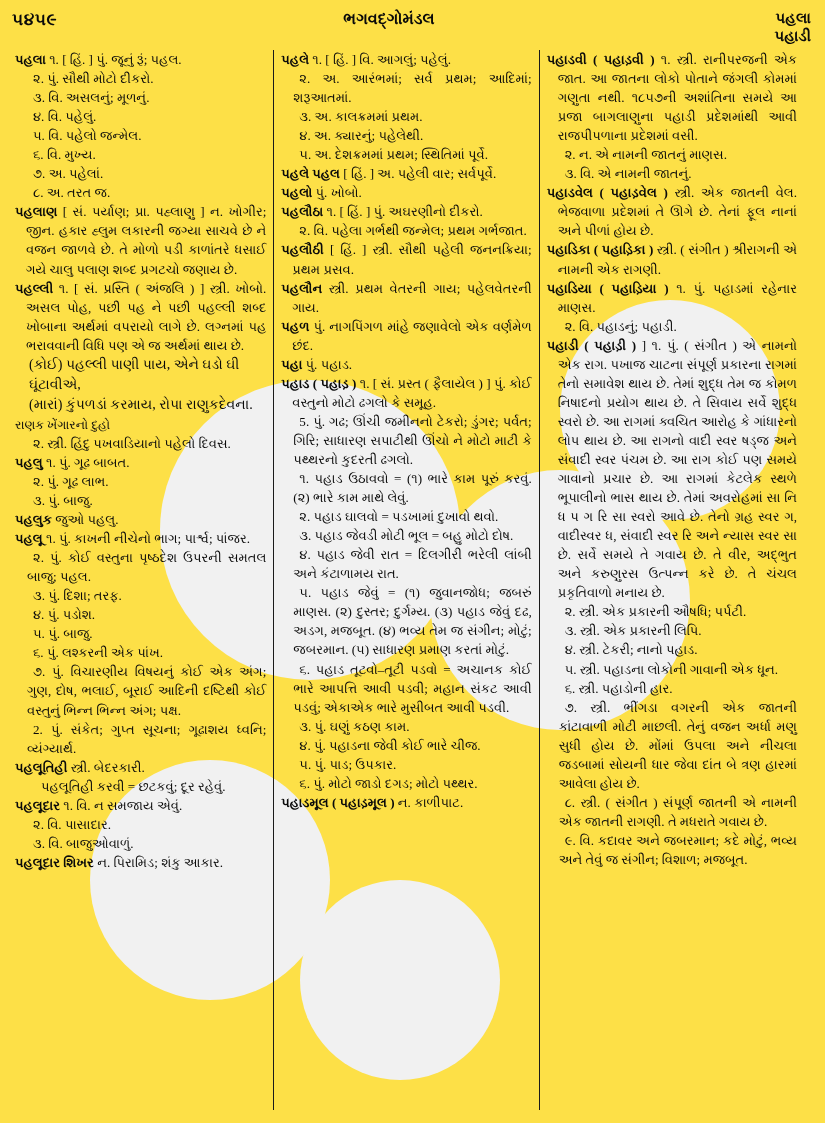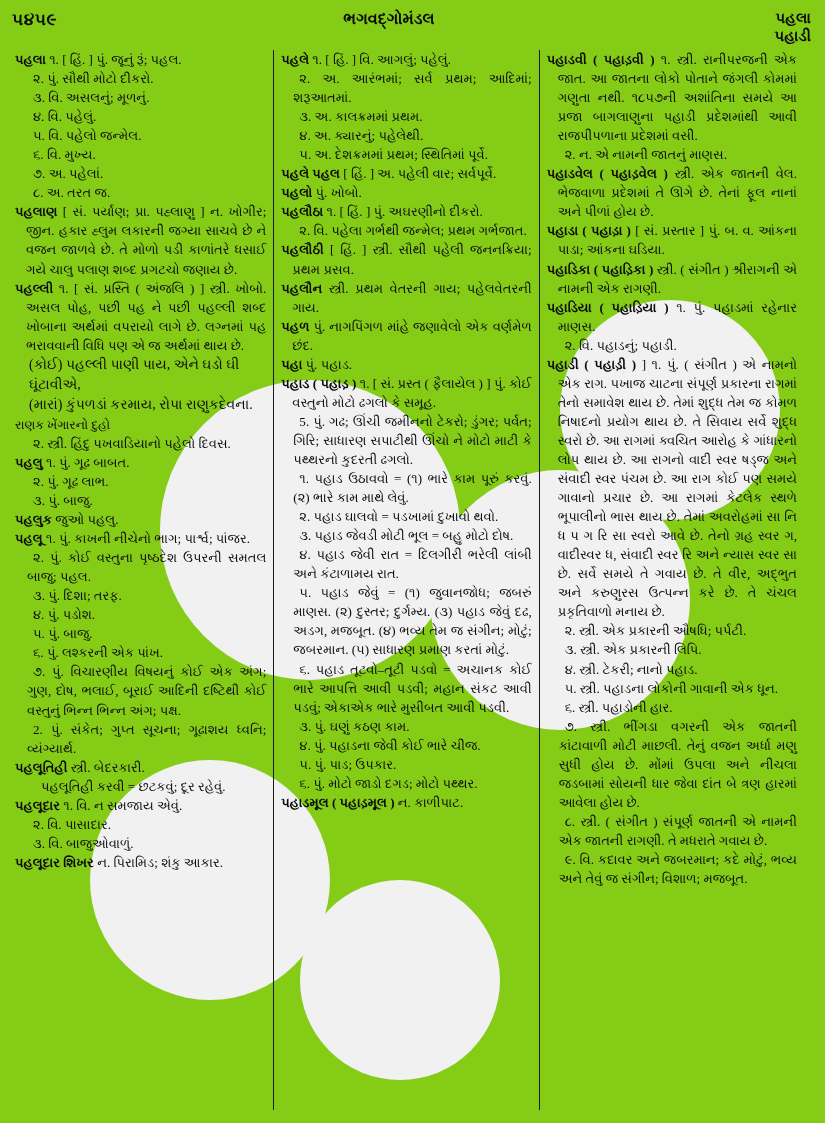--- a/index.html
+++ b/index.html
@@ -8,21 +8,21 @@
     background: #ffffff;
   }
   body {
     font-family: "Liberation Serif", "DejaVu Serif", serif;
     color: #0a0a0a;
   }
   .page {
     position: relative;
     width: 825px;
     height: 1123px;
-    background: #84cc16;
+    background: #fde047;
     overflow: hidden;
     box-sizing: border-box;
   }
   
   .watermark {
     position: absolute;
     border-radius: 50%;
     background: #f1f1f1;
     pointer-events: none;
     z-index: 0;
@@ -202,22 +202,22 @@
           <p class="sense">૬. પહાડ તૂટવો–તૂટી પડવો = અચાનક કોઈ ભારે આપત્તિ આવી પડવી; મહાન સંકટ આવી પડવું; એકાએક ભારે મુસીબત આવી પડવી.</p>
           <p class="sense">૩. પું. ઘણું કઠણ કામ.</p>
           <p class="sense">૪. પું. પહાડના જેવી કોઈ ભારે ચીજ.</p>
           <p class="sense">૫. પું. પાડ; ઉપકાર.</p>
           <p class="sense">૬. પું. મોટો જાડો દગડ; મોટો પથ્થર.</p>
           <p class="head-line"><span class="headword">પહાડમૂલ ( પહાડ઼મૂલ )</span><span class="gloss"> ન. કાળીપાટ.</span></p>
         </div>
       <div class="col c3" id="col-2">
           <p class="head-line"><span class="headword">પહાડવી ( પહાડ઼વી )</span><span class="gloss"> ૧. સ્ત્રી. રાનીપરજની એક જાત. આ જાતના લોકો પોતાને જંગલી કોમમાં ગણુતા નથી. ૧૮૫૭ની અશાંતિના સમયે આ પ્રજા બાગલાણુના પહાડી પ્રદેશમાંથી આવી રાજપીપળાના પ્રદેશમાં વસી.</span></p>
           <p class="sense">૨. ન. એ નામની જાતનું માણસ.</p>
+          <p class="sense">૩. વિ. એ નામની જાતનું.</p>
           <p class="head-line"><span class="headword">પહાડવેલ ( પહાડ઼વેલ )</span><span class="gloss"> સ્ત્રી. એક જાતની વેલ. ભેજવાળા પ્રદેશમાં તે ઊગે છે. તેનાં ફૂલ નાનાં અને પીળાં હોય છે.</span></p>
-          <p class="head-line"><span class="headword">પહાડા ( પહાડ઼ા )</span><span class="gloss"> [ સં. પ્રસ્તાર ] પું. બ. વ. આંકના પાડા; આંકના ઘડિયા.</span></p>
           <p class="head-line"><span class="headword">પહાડિકા ( પહાડ઼િકા )</span><span class="gloss"> સ્ત્રી. ( સંગીત ) શ્રીરાગની એ નામની એક રાગણી.</span></p>
           <p class="head-line"><span class="headword">પહાડિયા ( પહાડ઼િયા )</span><span class="gloss"> ૧. પું. પહાડમાં રહેનાર માણસ.</span></p>
           <p class="sense">૨. વિ. પહાડનું; પહાડી.</p>
           <p class="head-line"><span class="headword">પહાડી ( પહાડ઼ી )</span><span class="gloss"> ] ૧. પું. ( સંગીત ) એ નામનો એક રાગ. પખાજ ચાટના સંપૂર્ણ પ્રકારના રાગમાં તેનો સમાવેશ થાય છે. તેમાં શુદ્ધ તેમ જ કોમળ નિષાદનો પ્રયોગ થાય છે. તે સિવાય સર્વે શુદ્ધ સ્વરો છે. આ રાગમાં ક્વચિત આરોહ કે ગાંધારનો લોપ થાય છે. આ રાગનો વાદી સ્વર ષડ્જ અને સંવાદી સ્વર પંચમ છે. આ રાગ કોઈ પણ સમયે ગાવાનો પ્રચાર છે. આ રાગમાં કેટલેક સ્થળે ભૂપાલીનો ભાસ થાય છે. તેમાં અવરોહમાં સા નિ ધ પ ગ રિ સા સ્વરો આવે છે. તેનો ગ્રહ સ્વર ગ, વાદીસ્વર ધ, સંવાદી સ્વર રિ અને ન્યાસ સ્વર સા છે. સર્વે સમયે તે ગવાય છે. તે વીર, અદ્ભુત અને કરુણુરસ ઉત્પન્ન કરે છે. તે ચંચલ પ્રકૃતિવાળો મનાય છે.</span></p>
           <p class="sense">૨. સ્ત્રી. એક પ્રકારની ઔષધિ; પર્પટી.</p>
           <p class="sense">૩. સ્ત્રી. એક પ્રકારની લિપિ.</p>
           <p class="sense">૪. સ્ત્રી. ટેકરી; નાનો પહાડ.</p>
           <p class="sense">૫. સ્ત્રી. પહાડના લોકોની ગાવાની એક ધૂન.</p>
           <p class="sense">૬. સ્ત્રી. પહાડોની હાર.</p>
           <p class="sense">૭. સ્ત્રી. ભીંગડા વગરની એક જાતની કાંટાવાળી મોટી માછલી. તેનું વજન અર્ધા મણુ સુધી હોય છે. મોંમાં ઉપલા અને નીચલા જડબામાં સોયની ધાર જેવા દાંત બે ત્રણ હારમાં આવેલા હોય છે.</p>

